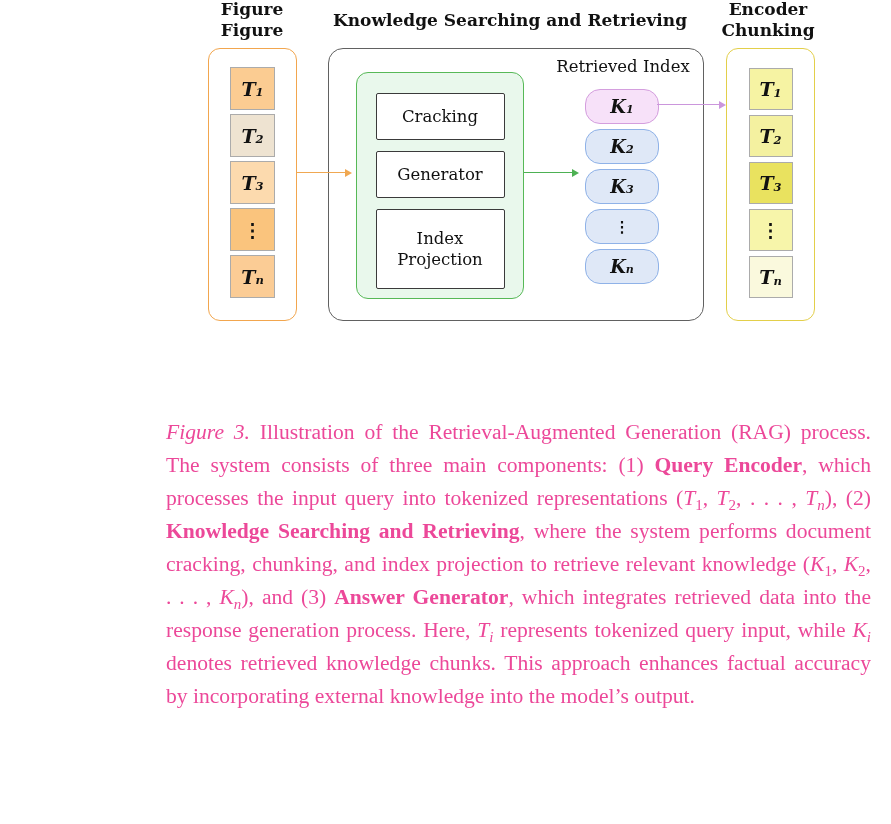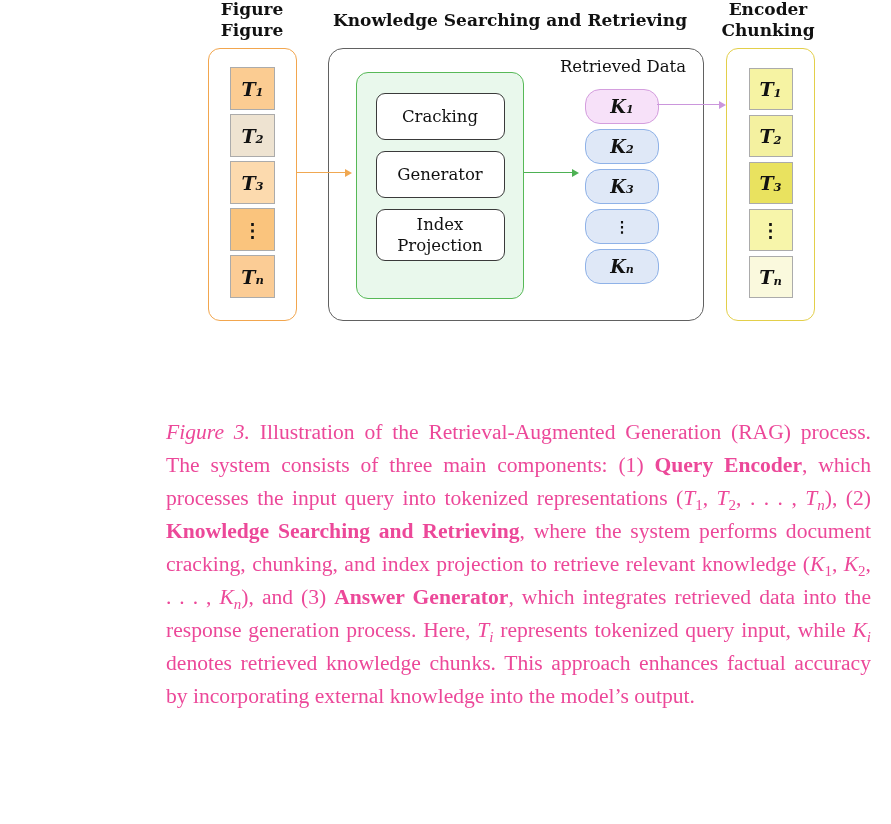--- a/index.html
+++ b/index.html
@@ -22,25 +22,25 @@
   .token{width:45px;height:43px;border:1.4px solid #ababab;box-sizing:border-box;
          display:flex;align-items:center;justify-content:center;}
   #answer-panel .token{width:44px;height:42px;}
   .tmain{font-weight:bold;font-style:italic;font-size:19px;}
   .tsub{font-weight:bold;font-style:italic;font-size:11.5px;margin-top:7px;}
 
   
   #green-box{position:absolute;left:27px;top:23px;width:168px;height:227px;border-radius:12px;
              border:1.6px solid #57b957;background:#e9f8ec;box-sizing:border-box;
              display:flex;flex-direction:column;align-items:center;padding-top:20px;gap:11px;}
-  .process-box{width:129px;background:#fff;border:1.4px solid #3a3a3a;border-radius:9px;box-sizing:border-box;
+  .process-box{width:129px;background:#fff;border:1.4px solid #3a3a3a;border-radius:2px;box-sizing:border-box;
                display:flex;align-items:center;justify-content:center;text-align:center;
                font-size:16.5px;line-height:21px;}
   .process-box.h1{height:47px;}
-  .process-box.h2{height:52px;padding:0 14px;}
+  .process-box.h2{height:80px;padding:0 14px;}
 
   #retrieved-label{position:absolute;left:224px;top:8px;width:140px;text-align:center;font-size:16.5px;}
 
   #chunk-col{position:absolute;left:256px;top:40px;display:flex;flex-direction:column;gap:5px;}
   .chunk{width:74px;height:35px;border-radius:15px;border:1.3px solid;box-sizing:border-box;
          display:flex;align-items:center;justify-content:center;}
   .chunk .tmain{font-size:18px;}
   .chunk .tsub{font-size:11px;margin-top:6px;}
 
   
@@ -107,21 +107,21 @@
         <span>Cracking</span>
       </div>
       <div class="process-box h1">
         <span>Generator</span>
       </div>
       <div class="process-box h2">
         <span>Index Projection</span>
       </div>
     </div>
 
-    <div id="retrieved-label">Retrieved Data</div>
+    <div id="retrieved-label">Retrieved Index</div>
 
     <div id="chunk-col">
       <div class="chunk" style="background-color: rgb(247, 225, 249); border-color: rgb(212, 158, 222);">
         <span class="tmain">K</span>
           <span class="tsub">1</span>
       </div>
       <div class="chunk" style="background-color: rgb(223, 232, 247); border-color: rgb(143, 178, 232);">
         <span class="tmain">K</span>
           <span class="tsub">2</span>
       </div>

